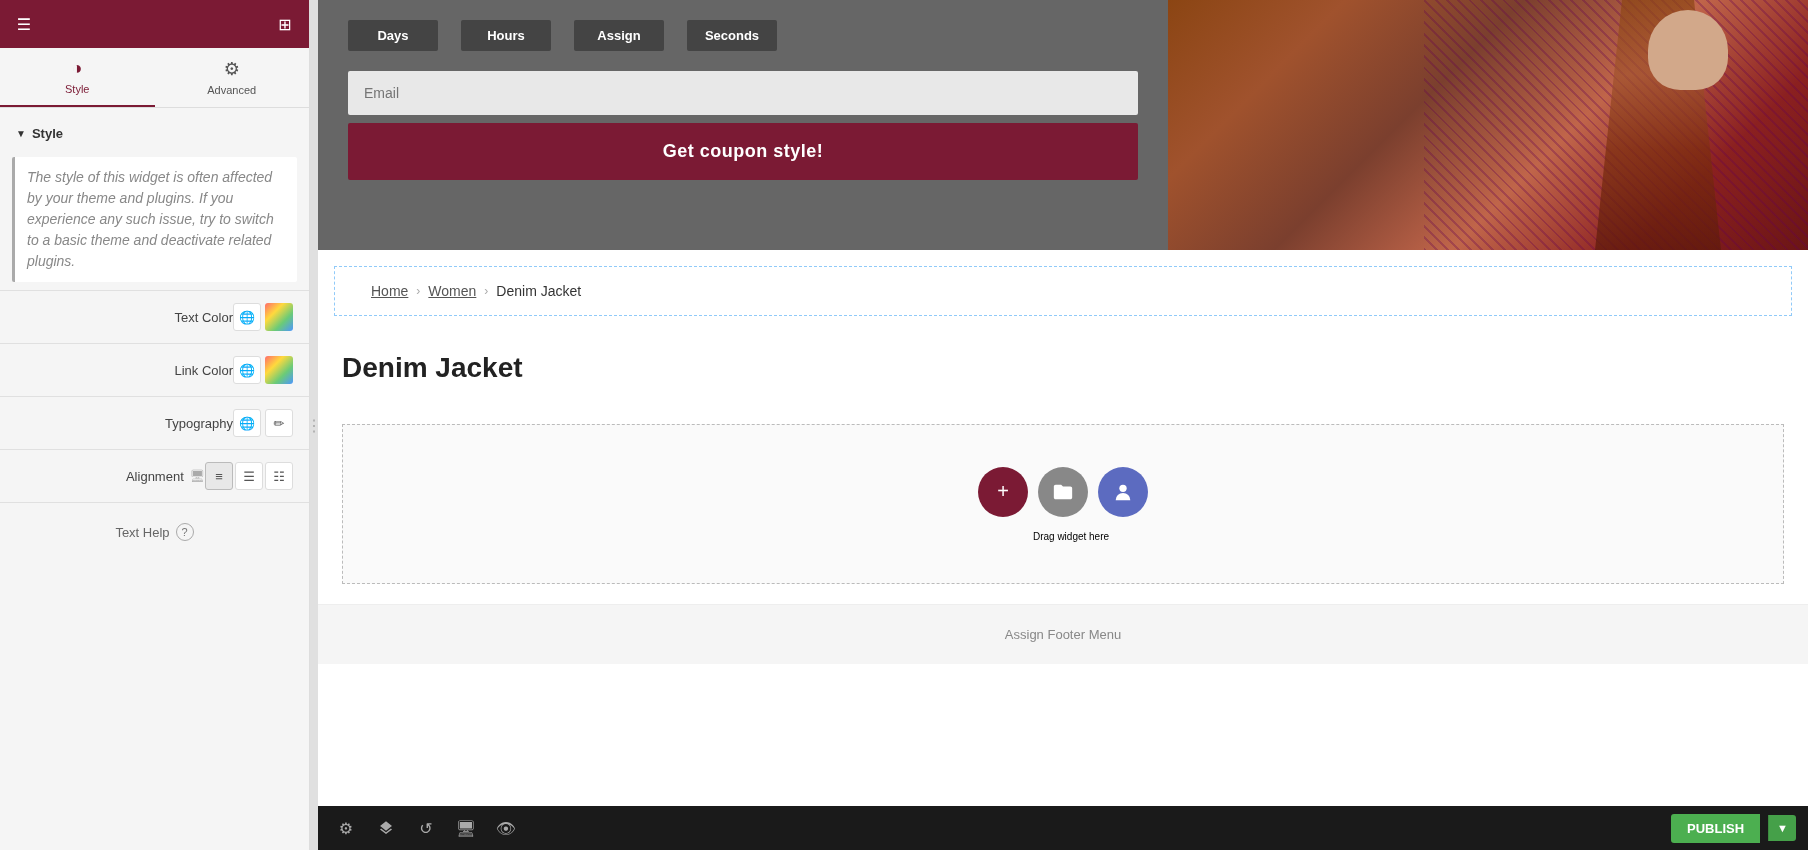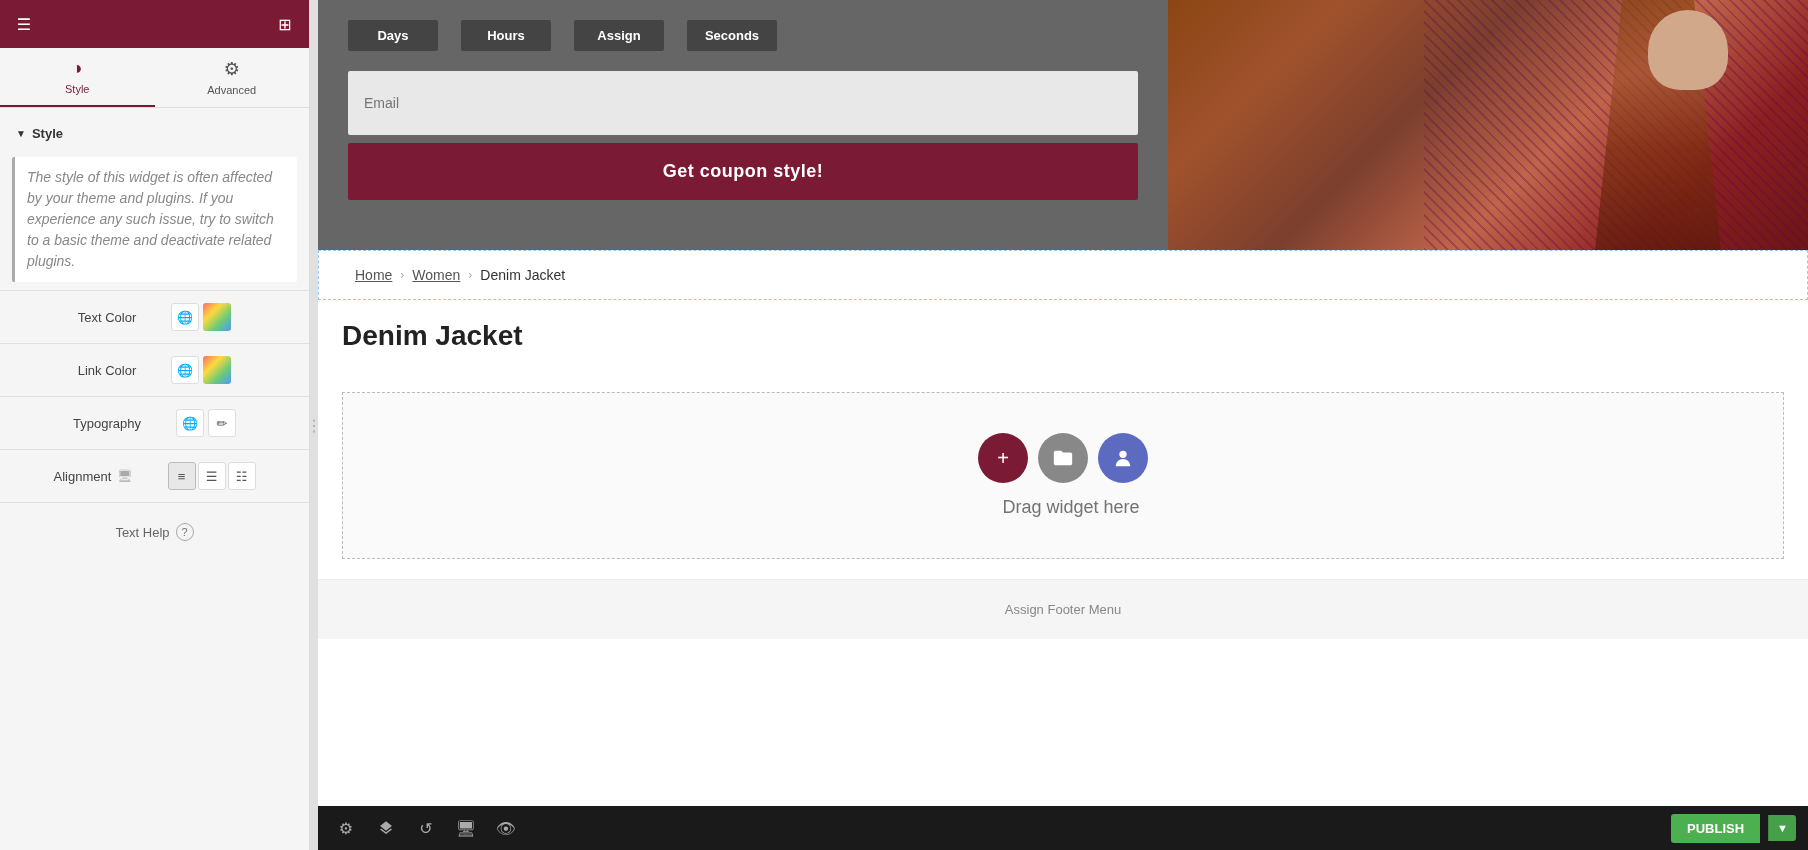--- a/index.html
+++ b/index.html
@@ -20,21 +20,21 @@
     .tab-icon { font-size: 18px; }
 
     .panel-body { flex: 1; overflow-y: auto; padding: 10px 0; }
 
     .section-header { display: flex; align-items: center; gap: 6px; padding: 8px 16px; font-size: 13px; font-weight: 600; color: #333; cursor: pointer; }
     .section-header .arrow { font-size: 10px; }
 
     .info-box { margin: 8px 12px; background: #fff; border-left: 3px solid #aaa; padding: 10px 12px; border-radius: 2px; }
     .info-box p { font-size: 14px; color: #888; font-style: italic; line-height: 1.5; }
 
-    .control-row { display: flex; align-items: center; justify-content: center; padding: 8px 16px; min-height: 44px; gap: 35px; }
+    .control-row { display: flex; align-items: center; justify-content: flex-end; padding: 8px 16px; min-height: 44px; }
     .control-label { font-size: 13px; color: #444; display: flex; align-items: center; gap: 6px; }
     .control-label .monitor-icon { font-size: 12px; color: #aaa; }
     .control-actions { display: flex; align-items: center; gap: 4px; }
     .ctrl-btn { width: 28px; height: 28px; border: 1px solid #ddd; background: #fff; border-radius: 3px; display: flex; align-items: center; justify-content: center; cursor: pointer; font-size: 13px; color: #555; }
 
     .alignment-group { display: flex; gap: 2px; }
     .align-btn { width: 28px; height: 28px; border: 1px solid #ddd; background: #fff; border-radius: 3px; display: flex; align-items: center; justify-content: center; cursor: pointer; font-size: 13px; color: #555; }
     .align-btn.active { background: #e8e8e8; border-color: #bbb; }
 
     .divider { height: 1px; background: #e0e0e0; margin: 4px 0; }
@@ -46,49 +46,49 @@
     .bottom-toolbar { background: #1a1a1a; display: flex; align-items: center; padding: 0 12px; height: 44px; gap: 8px; }
     .toolbar-icon { width: 32px; height: 32px; display: flex; align-items: center; justify-content: center; color: #aaa; cursor: pointer; font-size: 16px; }
     .toolbar-spacer { flex: 1; }
     .publish-btn { background: #4caf50; color: #fff; border: none; padding: 7px 16px; font-size: 13px; font-weight: 600; border-radius: 3px 0 0 3px; cursor: pointer; }
     .publish-arrow { background: #45a049; color: #fff; border: none; padding: 7px 8px; font-size: 11px; border-radius: 0 3px 3px 0; cursor: pointer; border-left: 1px solid #3d8b40; }
 
     
     .main-content { flex: 1; overflow-y: auto; background: #fff; position: relative; }
     .countdown-row { display: flex; gap: 23px; margin-bottom: 20px; }
     .countdown-box { background: #444; color: #fff; padding: 8px 0; text-align: center; width: 90px; border-radius: 2px; font-size: 13px; font-weight: 600; }
-    .email-input { width: 100%; background: #e8e8e8; border: none; padding: 24px 16px; font-size: 14px; color: #999; border-radius: 2px; }
+    .email-input { width: 100%; background: #e8e8e8; border: none; padding: 14px 16px; font-size: 14px; color: #999; border-radius: 2px; }
     .coupon-btn { display: block; width: 100%; background: #7b1a34; color: #fff; border: none; padding: 18px; font-size: 18px; font-weight: 700; border-radius: 2px; margin-top: 8px; cursor: pointer; letter-spacing: 0.5px; }
 
     
     .promo-layout { display: flex; }
     .promo-left { flex: 1; background: #666; padding: 20px 30px 30px; }
     .promo-right { width: 640px; background: #888; overflow: hidden; display: flex; align-items: flex-start; justify-content: center; }
     .promo-right-img { width: 100%; height: 250px; background: linear-gradient(135deg, #8b4513 0%, #a0522d 20%, #7b3f2e 40%, #c0654a 60%, #8b2020 80%, #6b1515 100%); position: relative; overflow: hidden; }
     .dress-overlay { position: absolute; top: 0; right: 0; bottom: 0; left: 40%; background: repeating-linear-gradient(45deg, rgba(100,0,80,0.3) 0px, rgba(100,0,80,0.3) 2px, transparent 2px, transparent 8px); }
 
     
-    .breadcrumb-area { padding: 16px 36px; border: 1px dashed #90caf9; margin: 0; background: #fff; }
+    .breadcrumb-area { padding: 16px 36px; border: 1px dashed #90caf9; margin: 16px; background: #fff; }
     .breadcrumb { display: flex; align-items: center; gap: 8px; font-size: 14px; }
     .breadcrumb-item { color: #555; }
     .breadcrumb-item.active { color: #333; }
     .breadcrumb-sep { color: #aaa; font-size: 12px; }
 
     
     .product-area { padding: 20px 24px; }
     .product-title { font-size: 28px; font-weight: 700; color: #222; margin-bottom: 20px; }
 
     
     .widget-drop-area { border: 1px dashed #bbb; margin: 0 24px 20px; padding: 40px 20px; display: flex; flex-direction: column; align-items: center; justify-content: center; gap: 14px; min-height: 160px; background: #fafafa; }
     .widget-btns { display: flex; gap: 10px; }
     .widget-add-btn { width: 50px; height: 50px; border-radius: 50%; border: none; display: flex; align-items: center; justify-content: center; cursor: pointer; font-size: 20px; color: #fff; }
     .widget-add-btn.red { background: #7b1a34; }
     .widget-add-btn.gray { background: #888; }
     .widget-add-btn.blue { background: #5c6bc0; }
-    .drag-hint { font-size: 18px; color: #737373; padding-left: 16px; }
+    .drag-hint { font-size: 10px; color: #000000; padding-left: 16px; }
 
     
     .footer-area { padding: 20px 24px; background: #f5f5f5; text-align: center; min-height: 60px; border-top: 1px solid #eee; }
     .footer-text { font-size: 13px; color: #888; margin-top: 44px; }
 
     
     .resize-handle { width: 8px; background: #e0e0e0; cursor: col-resize; display: flex; align-items: center; justify-content: center; }
     .resize-handle::after { content: '⋮'; color: #aaa; font-size: 16px; }
   </style>
 </head>

